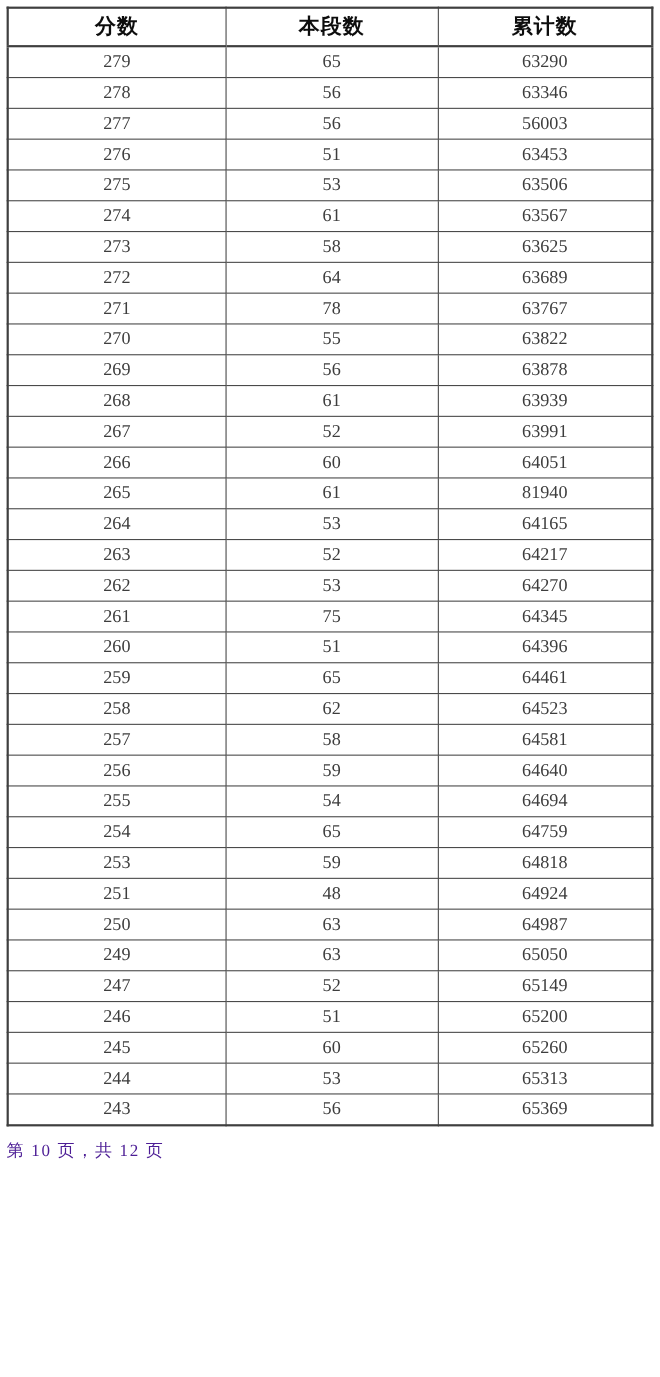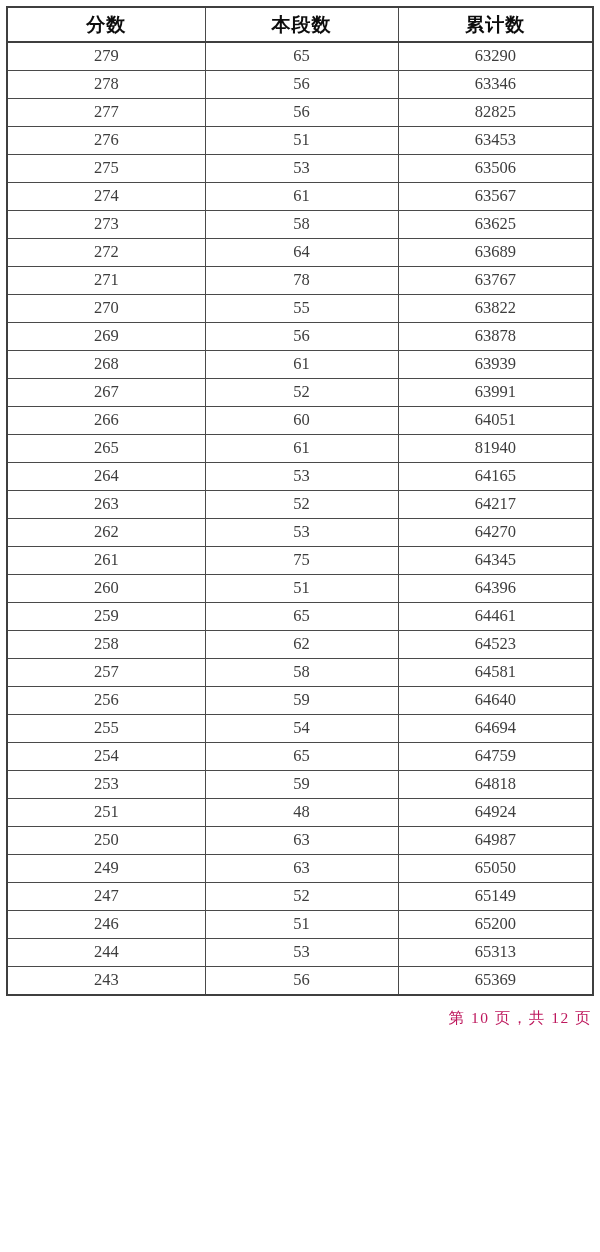--- a/index.html
+++ b/index.html
@@ -52,23 +52,23 @@
     height: 27px;
     font-size: 16.5px;
     color: #3d3d3d;
     font-variant-numeric: lining-nums;
   }
   table.score-table tbody tr:first-child td {
     border-top: none;
   }
   .footer {
     margin-top: 12px;
-    text-align: right;
+    text-align: left;
     font-size: 15.5px;
-    color: #be185d;
+    color: #4c1d95;
     letter-spacing: 1.5px;
     font-family: "Liberation Serif", "DejaVu Serif", serif;
   }
 </style>
 </head>
 <body>
 
 <div class="page">
 
   <table class="score-table">
@@ -91,21 +91,21 @@
           <td>63290</td>
         </tr>
         <tr>
           <td>278</td>
           <td>56</td>
           <td>63346</td>
         </tr>
         <tr>
           <td>277</td>
           <td>56</td>
-          <td>82825</td>
+          <td>56003</td>
         </tr>
         <tr>
           <td>276</td>
           <td>51</td>
           <td>63453</td>
         </tr>
         <tr>
           <td>275</td>
           <td>53</td>
           <td>63506</td>
@@ -239,20 +239,25 @@
           <td>247</td>
           <td>52</td>
           <td>65149</td>
         </tr>
         <tr>
           <td>246</td>
           <td>51</td>
           <td>65200</td>
         </tr>
         <tr>
+          <td>245</td>
+          <td>60</td>
+          <td>65260</td>
+        </tr>
+        <tr>
           <td>244</td>
           <td>53</td>
           <td>65313</td>
         </tr>
         <tr>
           <td>243</td>
           <td>56</td>
           <td>65369</td>
         </tr>
       </tbody>

